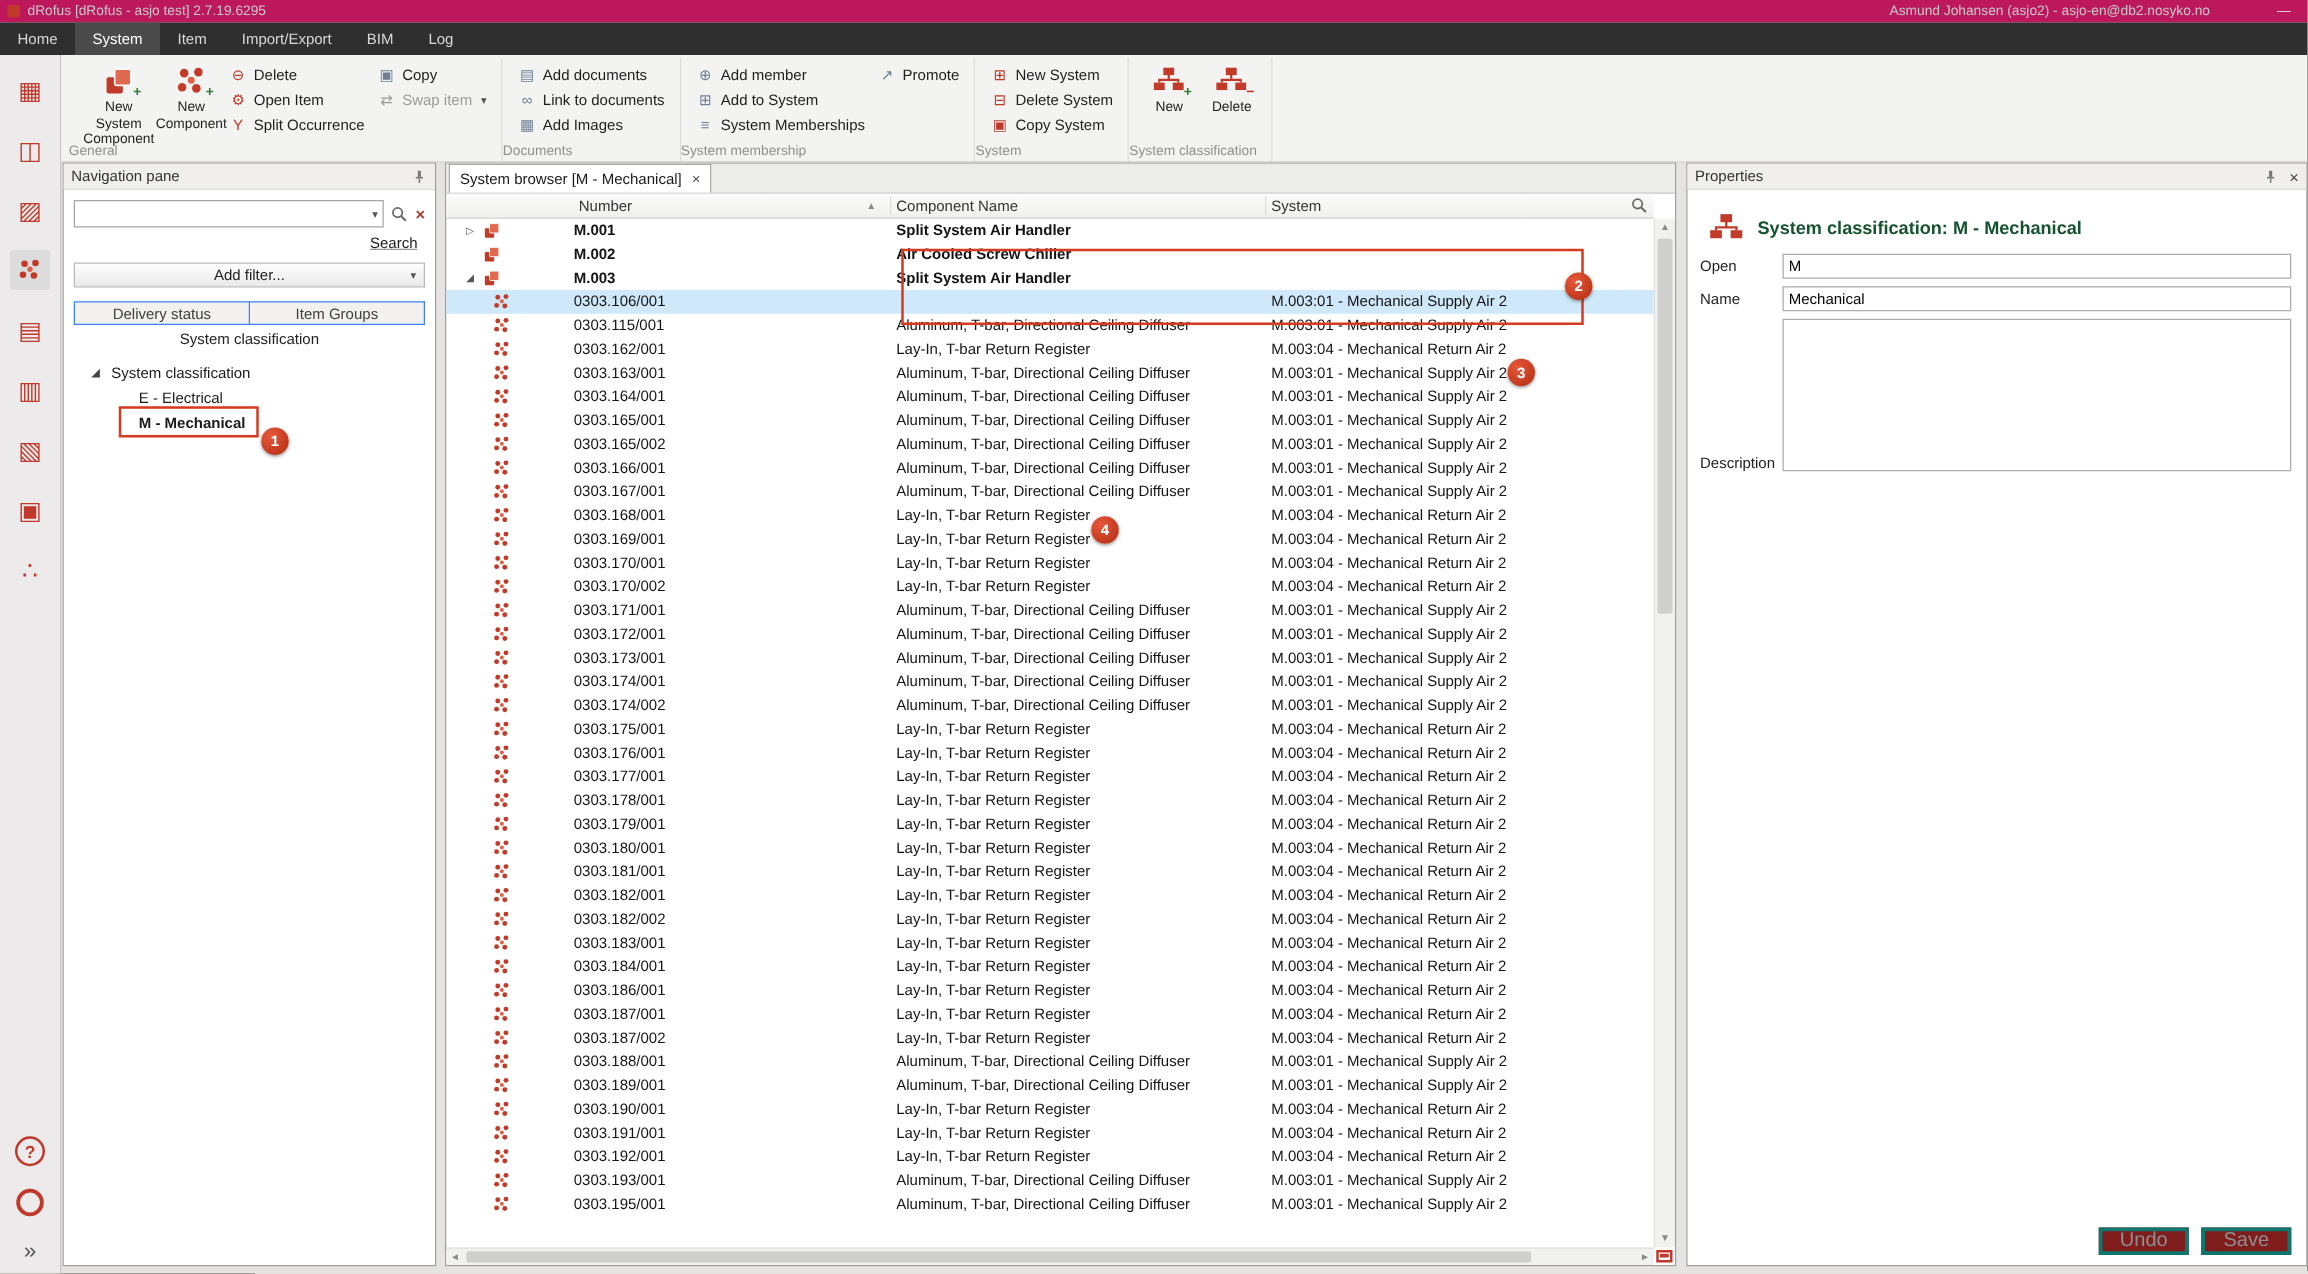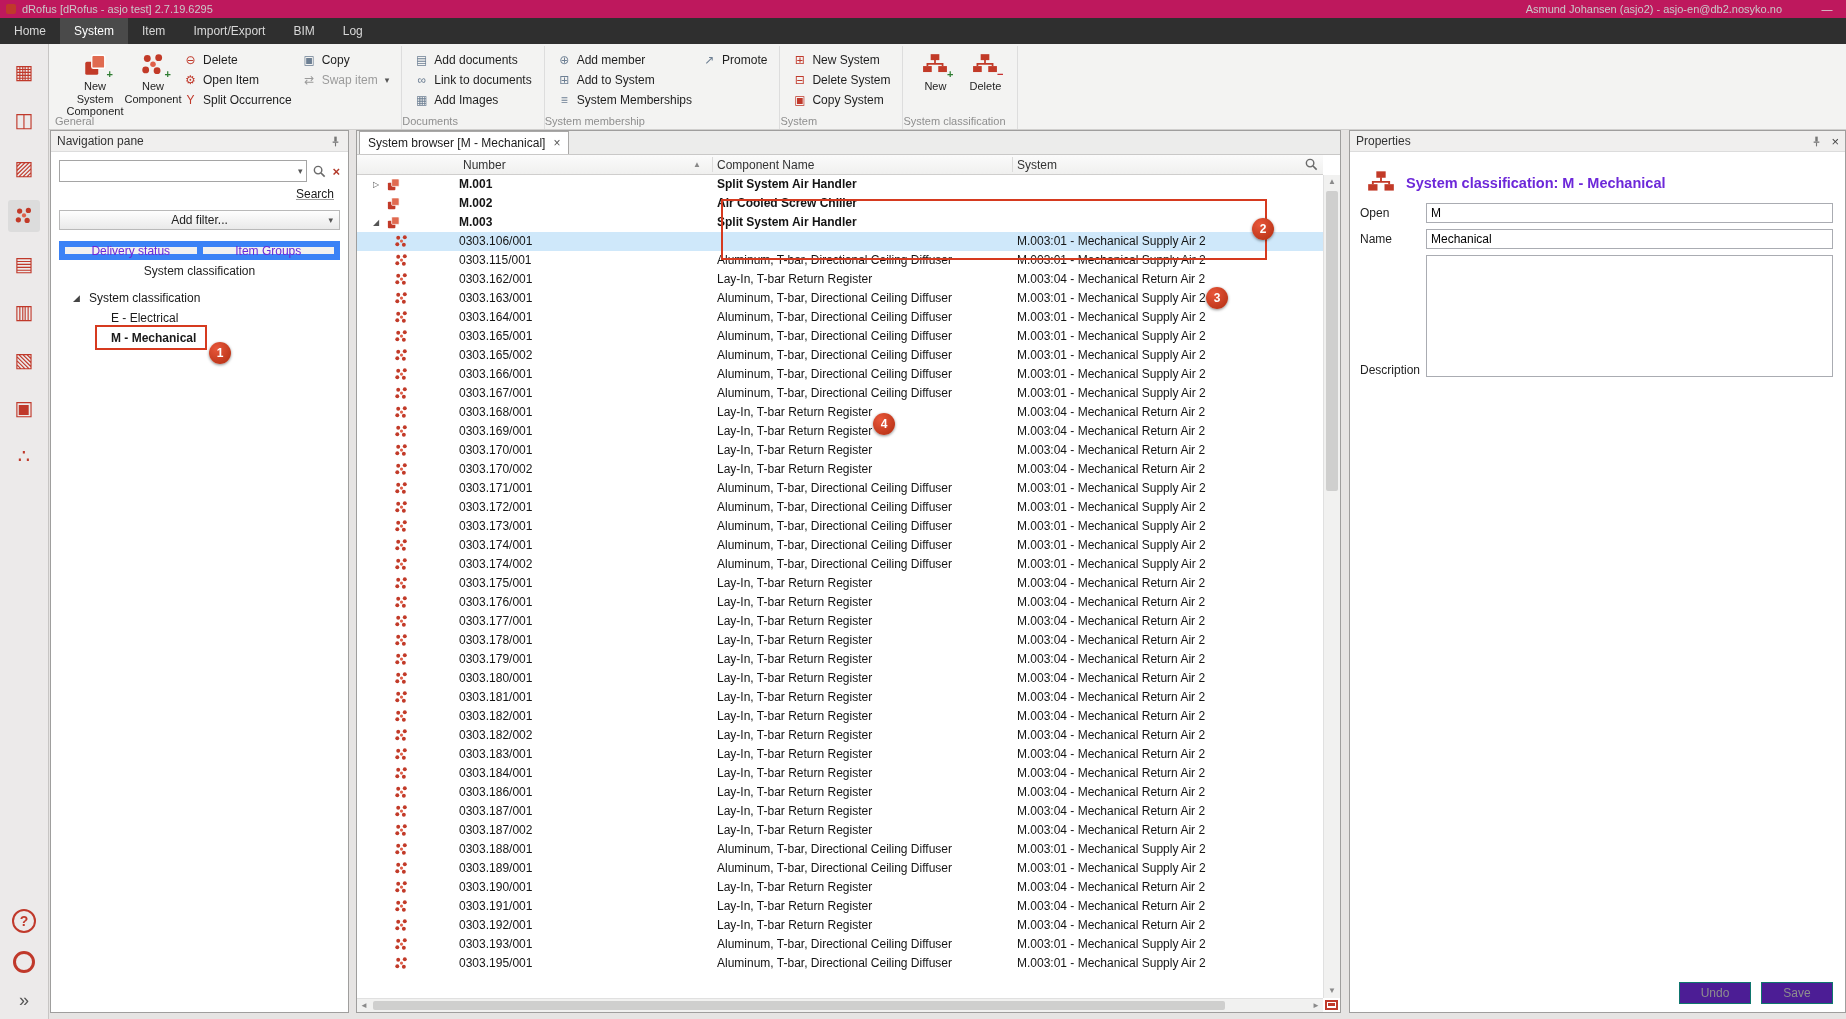--- a/index.html
+++ b/index.html
@@ -4,21 +4,21 @@
 <style>
   *{margin:0;padding:0;box-sizing:border-box}
   html,body{width:1846px;height:1019px;overflow:hidden}
   body{font-family:"Liberation Sans","DejaVu Sans",sans-serif;background:#101010}
   .window{position:relative;width:1846px;height:1019px;background:#e6e4e3;overflow:hidden}
 
   
   .titlebar{position:absolute;top:0;left:0;right:0;height:18px;background:#be185d;color:#c9c9c9;font-size:11px;display:flex;align-items:center;padding:0 6px;gap:6px}
   .app-icon{width:10px;height:10px;background:#c0392b;border-radius:2px;flex:none}
   .tb-spacer{flex:1}
-  .tb-user{margin-right:26px}
+  .tb-user{margin-right:40px}
   .tb-min{width:26px;text-align:center;color:#ddd;cursor:default}
 
   
   .menubar{position:absolute;top:18px;left:0;right:0;height:26px;background:#2f2f2f;display:flex;color:#d8d8d8;font-size:12px}
   .menu-item{padding:0 14px;line-height:26px}
   .menu-item.active{background:#4a4a4a;color:#fff}
 
   
   .strip{position:absolute;top:44px;left:0;width:49px;bottom:0;background:#eceaea;border-right:1px solid #c7c5c4;display:flex;flex-direction:column;align-items:center;padding:12px 0 10px}
   .mod{width:32px;height:32px;margin-bottom:16px;display:flex;align-items:center;justify-content:center;font-size:20px;color:#c0392b}
@@ -53,21 +53,21 @@
   
   .navpane{position:absolute;left:50px;top:130px;width:299px;bottom:6px;background:#fff;border:1px solid #9f9e9d}
   .search-row{position:absolute;top:29px;left:8px;right:8px;height:22px;display:flex;align-items:center;gap:5px}
   .search-box{flex:1;height:22px;border:1px solid #a5a5a5;background:#fff;display:flex;align-items:center;padding:0 4px;gap:3px}
   .sfield{border:none;outline:none;flex:1;font-size:12px;height:18px;min-width:0}
   .search-x{color:#b33a2a;font-size:13px;font-weight:bold}
   .search-link{position:absolute;top:56px;right:14px;font-size:12px;color:#1a1a1a;text-decoration:underline;text-decoration-color:#999}
   .add-filter{position:absolute;top:79px;left:8px;right:8px;height:20px;border:1px solid #b9b9b9;background:linear-gradient(#fefefe,#e9e9e9);font-size:12px;color:#222;display:flex;align-items:center;justify-content:center}
   .add-filter .dd{position:absolute;right:6px}
   .nav-tabs{position:absolute;top:110px;left:8px;right:8px;height:19px;display:flex}
-  .nav-tab{flex:1;border:6px solid #3b82f6;background:#f2f1f0;font-size:12px;display:flex;align-items:center;justify-content:center;color:#6d28d9}
+  .nav-tab{flex:1;border:1px solid #3b82f6;background:#f2f1f0;font-size:12px;display:flex;align-items:center;justify-content:center;color:#404040}
   .nav-tab + .nav-tab{border-left:none}
   .nav-section{position:absolute;top:133px;left:0;right:0;text-align:center;font-size:12px;color:#222}
   .tree{position:absolute;top:158px;left:0;right:0}
   .tree-root{height:19px;line-height:19px;font-size:12px;color:#1a1a1a;padding-left:38px;position:relative}
   .tree-exp{position:absolute;left:22px;top:0;font-size:9px;color:#444}
   .tree-child{height:20px;line-height:20px;font-size:12px;padding-left:60px;color:#1a1a1a}
   .tree-child.selected{font-weight:bold}
 
   
   .ann-box{position:absolute;border:2px solid #d63a1f;pointer-events:none;z-index:40}
@@ -103,29 +103,29 @@
   .hscroll{position:absolute;left:0;right:17px;bottom:0;height:14px;background:#f1f1f0;border-top:1px solid #e0e0e0}
   .hs-arrow{position:absolute;top:0;bottom:0;width:14px;text-align:center;font-size:8px;color:#8a8a8a;line-height:14px}
   .hs-left{left:0}.hs-right{right:0}
   .hs-thumb{position:absolute;top:2px;bottom:2px;left:16px;width:852px;background:#cfcfce;border-radius:2px}
   .corner-icon{position:absolute;right:2px;bottom:2px;width:13px;height:10px;border:2px solid #c0392b;background:#fff}
   .corner-icon::after{content:"";position:absolute;left:1px;top:1px;right:1px;height:3px;background:#c0392b}
 
   
   .propspanel{position:absolute;left:1349px;top:130px;right:0;bottom:6px;background:#fff;border:1px solid #9f9e9d}
   .prop-heading{position:absolute;top:38px;left:16px;right:10px;display:flex;align-items:center;gap:10px}
-  .prop-heading-text{font-size:14.5px;font-weight:bold;color:#6d28d9}
+  .prop-heading-text{font-size:14.5px;font-weight:bold;color:#14532d}
   .prop-row{position:absolute;left:10px;right:12px;display:flex;gap:4px;align-items:center}
   .prop-row.top-align{align-items:flex-end}
   .prop-label{width:62px;font-size:12px;color:#222;flex:none}
   .prop-input{flex:1;height:20px;border:1px solid #aaacb2;font-size:12px;padding:0 4px;background:#fff;min-width:0}
   .prop-textarea{flex:1;height:122px;border:1px solid #aaacb2;font-size:12px;padding:2px 4px;background:#fff;resize:none;min-width:0}
   .row-code{top:72px}.row-name{top:98px}.row-desc{top:124px}
   .prop-buttons{position:absolute;bottom:8px;right:12px;display:flex;gap:10px}
-  .pbtn{width:72px;height:22px;border:1px solid #0f766e;background:#4c1d95;color:#8e8e8e;font-size:12px;display:flex;align-items:center;justify-content:center}
+  .pbtn{width:72px;height:22px;border:3px solid #0f766e;background:#7f1d1d;color:#8e8e8e;font-size:16px;display:flex;align-items:center;justify-content:center}
 </style>
 </head>
 <body>
 
 <svg width="0" height="0" style="position:absolute" aria-hidden="true">
   <symbol id="i-cluster" viewBox="0 0 16 16">
     <circle cx="4.5" cy="4" r="2.1" fill="#c23a28"></circle>
     <circle cx="11.5" cy="3.5" r="2.1" fill="#c23a28"></circle>
     <circle cx="3.5" cy="11" r="2.1" fill="#c23a28"></circle>
     <circle cx="10.5" cy="11.5" r="2.1" fill="#c23a28"></circle>

